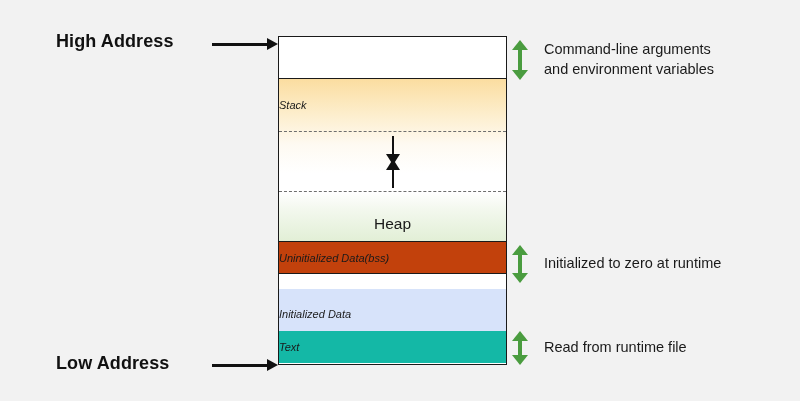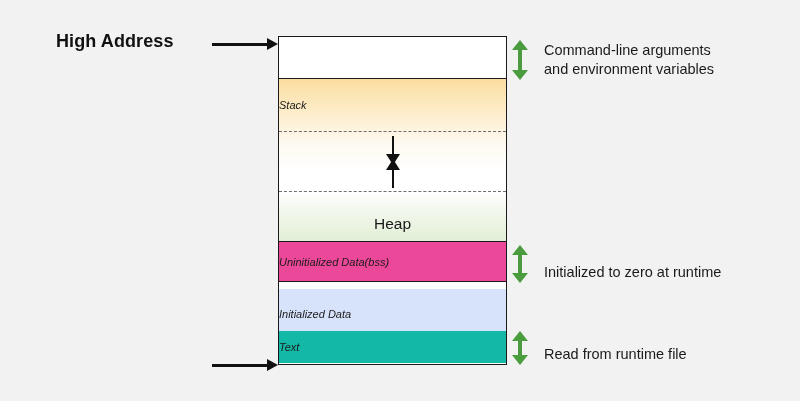--- a/index.html
+++ b/index.html
@@ -113,22 +113,22 @@
     align-items: flex-end;
     justify-content: center;
     padding-bottom: 8px;
     box-sizing: border-box;
     font-size: 15.5px;
     color: #1a1a1a;
     border-bottom: 1.6px solid #1a1a1a;
   }
   #segment-bss {
     top: 205px;
-    height: 40px;
-    background: #ec4899;
+    height: 32px;
+    background: #c2410c;
     border-bottom: 1.6px solid #1a1a1a;
   }
   #segment-data {
     top: 252px;
     height: 51px;
     background: #d7e3fa;
     border-bottom: 1.6px solid #1a1a1a;
   }
   #segment-text {
     top: 294px;
@@ -172,21 +172,21 @@
   #stack-grow-arrow .stem { top: 0; height: 20px; }
   #stack-grow-arrow .tip  { top: 18px; border-top: 11px solid #111111; }
   #heap-grow-arrow { top: 122px; height: 29px; }
   #heap-grow-arrow .stem { top: 9px; height: 20px; }
   #heap-grow-arrow .tip  { top: 0; border-bottom: 11px solid #111111; }
 
   
   .annotation {
     position: absolute;
     display: flex;
-    align-items: flex-end;
+    align-items: center;
   }
   .dbl-arrow {
     position: relative;
     width: 16px;
     flex: 0 0 16px;
   }
   .dbl-arrow .stem {
     position: absolute;
     left: 6px;
     width: 4px;
@@ -227,20 +227,21 @@
 <body>
 
 <div id="stage">
 
   <div class="addr-label" id="high-address-label">High Address</div>
   <div class="addr-arrow" id="high-address-arrow">
     <div class="shaft"></div>
     <div class="head"></div>
   </div>
 
+  <div class="addr-label" id="low-address-label">Low Address</div>
   <div class="addr-arrow" id="low-address-arrow">
     <div class="shaft"></div>
     <div class="head"></div>
   </div>
 
   <div id="memory-box">
 
     <div class="segment" id="segment-args">
       <span class="seg-label"></span>
     </div>

